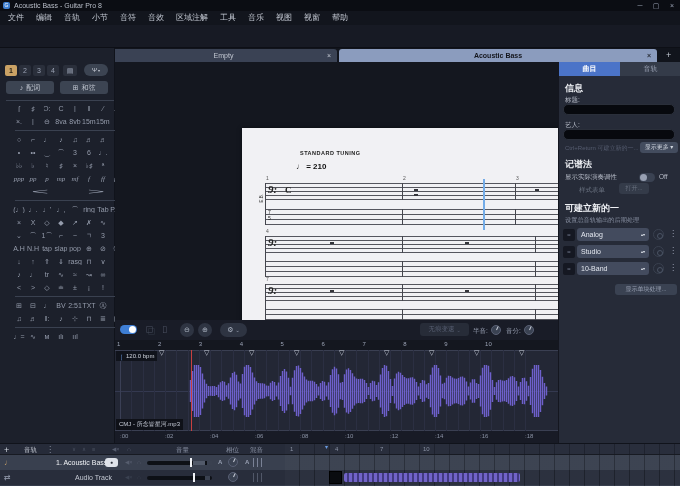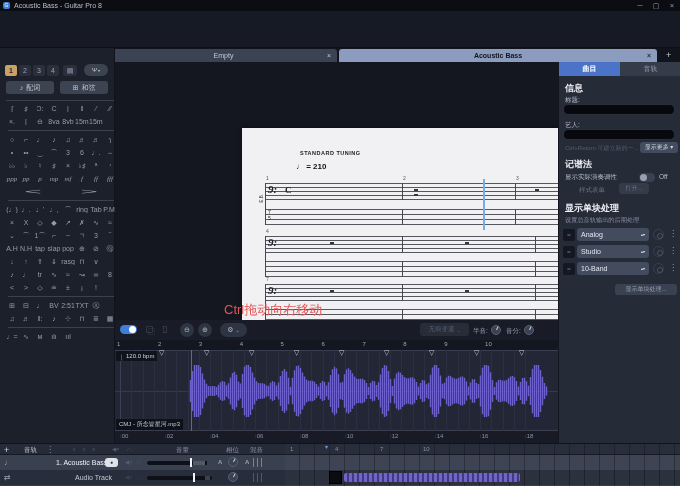--- a/index.html
+++ b/index.html
@@ -118,20 +118,34 @@
   <div class="titlebar">
     <div class="appicon">G</div>
     <div class="wintitle">Acoustic Bass - Guitar Pro 8</div>
     <div class="winbtns">
       <div class="winbtn">─</div>
       <div class="winbtn">▢</div>
       <div class="winbtn">×</div>
     </div>
   </div>
 
+  <div class="menubar" id="menubar">
+      <span class="menu-item">文件</span>
+      <span class="menu-item">编辑</span>
+      <span class="menu-item">音轨</span>
+      <span class="menu-item">小节</span>
+      <span class="menu-item">音符</span>
+      <span class="menu-item">音效</span>
+      <span class="menu-item">区域注解</span>
+      <span class="menu-item">工具</span>
+      <span class="menu-item">音乐</span>
+      <span class="menu-item">视图</span>
+      <span class="menu-item">视窗</span>
+      <span class="menu-item">帮助</span>
+    </div>
 
   <div class="toolbar">
     <div class="tbtn" style="left:3px;top:28px;width:20px;height:17px">
         <span style="font-size:10px">⌂</span>
       </div>
 
     <div class="viewbtn" style="left:27px;background:#2b3c66">
         <div class="vb1"></div>
       </div>
     <div class="viewbtn" style="left:50px">
@@ -258,21 +272,21 @@
       </div>
     <div class="palbtn abs" style="left:6px;top:33px;width:48px">
         <span>♪</span>
         <span>配词</span>
       </div>
     <div class="palbtn abs" style="left:60px;top:33px;width:48px">
         <span>⊞</span>
         <span>和弦</span>
       </div>
     <div class="pal-div abs" style="left:3px;top:50px;width:108px"></div>
-    <div class="abs" style="left:5px;top:54px;width:112px" id="palette-rows">
+    <div class="abs" style="left:12px;top:54px;width:112px" id="palette-rows">
         <div class="pal-row">
           <span class="pal-cell">ʃ</span>
           <span class="pal-cell">♯</span>
           <span class="pal-cell">Ɔ:</span>
           <span class="pal-cell">C</span>
           <span class="pal-cell">|</span>
           <span class="pal-cell">‖</span>
           <span class="pal-cell">⁄</span>
           <span class="pal-cell">⁄⁄</span>
         </div>
@@ -494,21 +508,20 @@
 
     <div class="staff5" style="left:197px;top:296px;width:119px"></div>
     <div class="barline" style="left:197px;top:296px;height:17px"></div>
     <div class="barline" style="left:309px;top:296px;height:17px"></div>
     <div class="abs" style="left:312px;top:296px;width:3px;height:17px;background:#222"></div>
     <span class="mnum" style="left:194px;top:289px">10</span>
 
     <div class="abs" style="left:551px;top:0;width:3px;height:258px;background:#343a48;border-radius:2px"></div>
   </div>
 
-  <div class="annot-text" style="left:224px;top:301px">Ctrl拖动向右移动</div>
   <div class="annot-arrow" style="left:140px;top:373px;width:38px"></div>
 
   <div class="audiopanel"></div>
   <div class="pill" style="left:120px;top:325px;width:17px;height:9px;background:#3f7fd6">
       <span style="position:absolute;right:1px;top:1px;width:7px;height:7px;background:#fff;border-radius:50%"></span>
     </div>
   <div class="abs" style="left:145px;top:324px;font-size:9px;color:#4a5160;text-shadow:2px 2px 0 #333a46">▢</div>
   <div class="abs" style="left:162px;top:324px;font-size:9px;color:#4a5160">▯</div>
   <div class="circbtn" style="left:180px">⊖</div>
   <div class="circbtn" style="left:198px">⊕</div>
@@ -640,21 +653,21 @@
 
     <div class="rp-h" style="left:6px;top:96px">记谱法</div>
     <div class="rp-l" style="left:6px;top:111px">显示实际演奏调性</div>
     <div class="toggle" style="left:80px;top:111px">
         <span class="tknob"></span>
       </div>
     <div class="rp-l" style="left:100px;top:111px">Off</div>
     <div class="rp-l" style="left:20px;top:124px;color:#6a7280">样式表单</div>
     <div class="rp-btn" style="left:60px;top:121px;width:30px;height:11px;background:#343b49;color:#6a7280">打开...</div>
 
-    <div class="rp-h" style="left:6px;top:140px">显示单块处理</div>
+    <div class="rp-h" style="left:6px;top:140px">可建立新的一</div>
     <div class="rp-l" style="left:6px;top:154px;font-size:6.2px;color:#8a92a4">设置总音轨输出的后期处理</div>
     <div class="abs" style="left:0;top:166px;width:122px;height:52px" id="processors">
         <div class="proc-row" style="top: 0px;">
           <div class="proc-badge">≈</div>
           <div class="proc-sel">
             <span>Analog</span>
             <span style="margin-left:auto;font-size:4px;line-height:3px;display:flex;flex-direction:column">▴▾</span>
           </div>
           <div class="pwr"></div>
           <div class="proc-dots">⋮</div>

